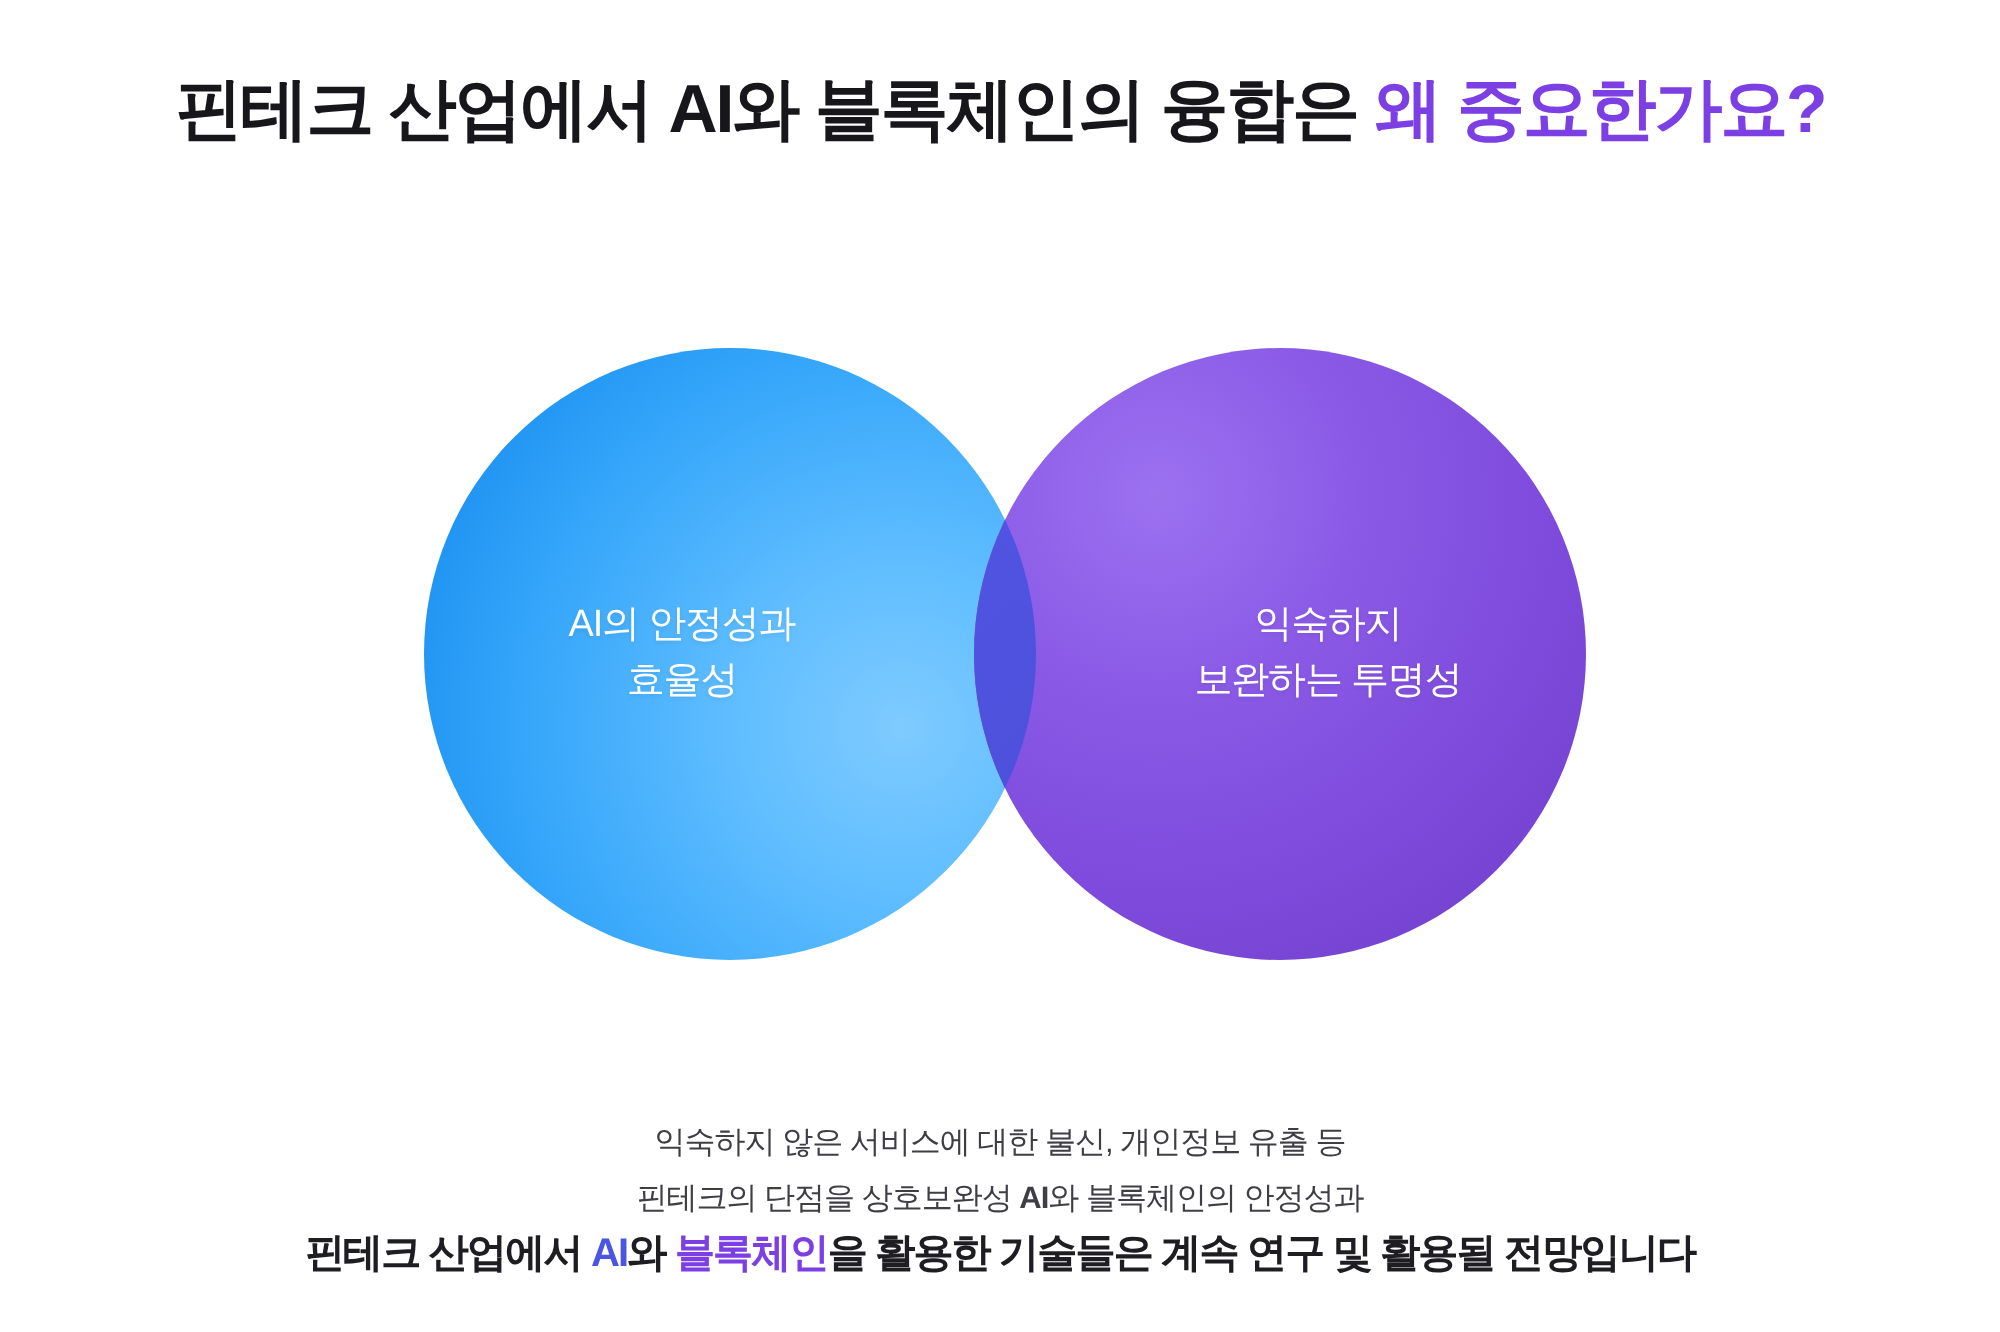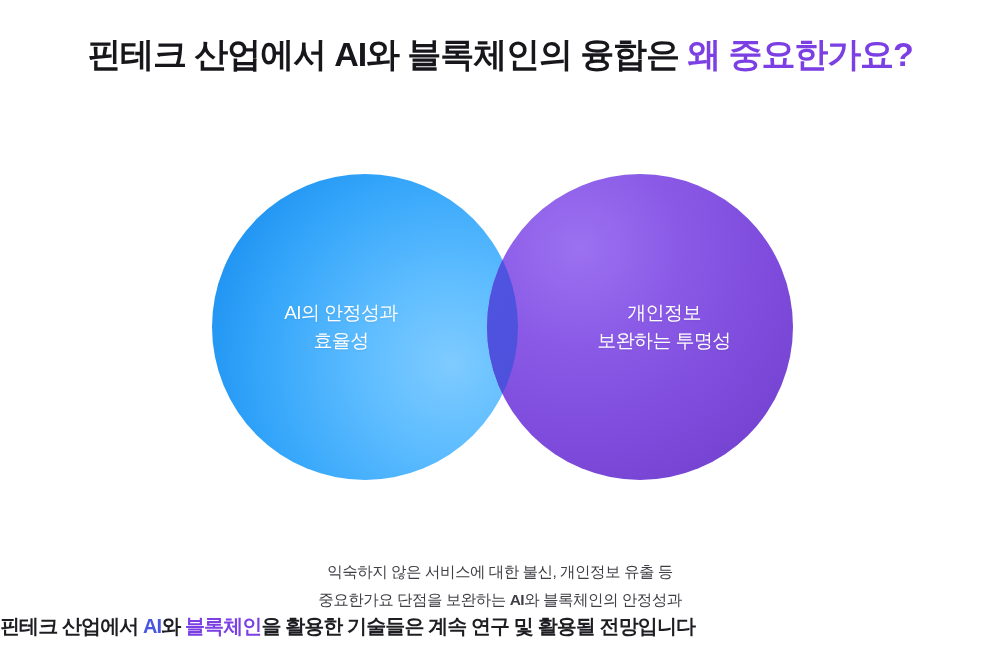--- a/index.html
+++ b/index.html
@@ -86,21 +86,21 @@
     letter-spacing:-0.5px;
     white-space:nowrap;
     margin-top:27px;
   }
   .caption .bold { font-weight:bold; }
 
   
   .conclusion {
     position:absolute;
     left:0; top:613px; width:1000px;
-    text-align:left;
+    text-align:center;
     font-size:20px;
     font-weight:bold;
     color:#1d1d22;
     letter-spacing:-0.9px;
     white-space:nowrap;
   }
   .conclusion .blue   { color:#4A56E2; }
   .conclusion .purple { color:#7B3FE4; }
 </style>
 </head>
@@ -132,27 +132,27 @@
         <circle cx="428" cy="153" r="153" fill="url(#lensGrad)"></circle>
       </g>
     </svg>
 
     <div class="circle-label label-left">
       <span>AI의 안정성과</span>
       <span>효율성</span>
     </div>
 
     <div class="circle-label label-right">
-      <span>개인정보</span>
+      <span>익숙하지</span>
       <span>보완하는 투명성</span>
     </div>
   </div>
 
   <div class="caption">
     <div>익숙하지 않은 서비스에 대한 불신, 개인정보 유출 등</div>
-    <div><span>중요한가요 단점을 보완하는 </span><span class="bold">AI</span><span>와 블록체인의 안정성과</span></div>
+    <div><span>핀테크의 단점을 상호보완성 </span><span class="bold">AI</span><span>와 블록체인의 안정성과</span></div>
   </div>
 
   <div class="conclusion">
     <span>핀테크 산업에서 </span><span class="blue">AI</span><span>와 </span><span class="purple">블록체인</span><span>을 활용한 기술들은 계속 연구 및 활용될 전망입니다</span>
   </div>
 
 </div>
 
 </body></html>

